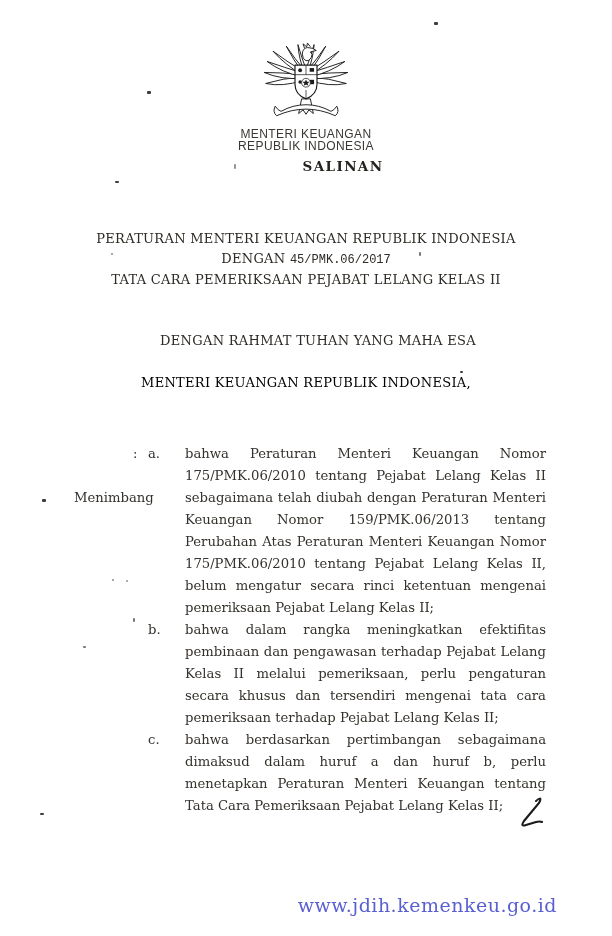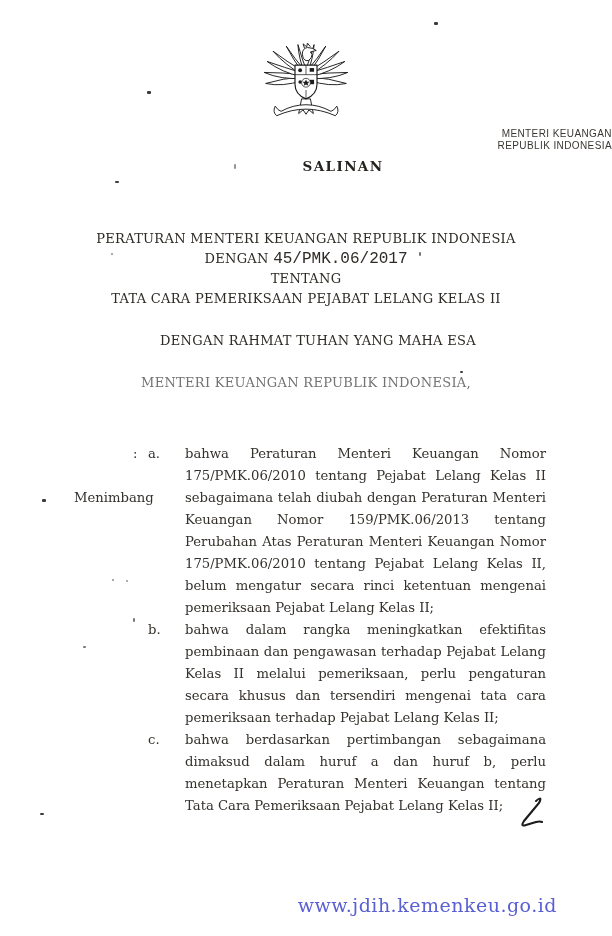--- a/index.html
+++ b/index.html
@@ -3,43 +3,43 @@
 <meta charset="utf-8">
 <style>
   html,body{margin:0;padding:0;background:#ffffff;}
   .page{
     position:relative;width:612px;height:936px;background:#ffffff;
     font-family:"DejaVu Serif",serif;color:#35312c;overflow:hidden;
   }
   
   .emblem{position:absolute;left:262px;top:38px;width:88px;height:88px;}
   .ministry{
-    position:absolute;top:128px;left:0;width:100%;text-align:right;
-    font-family:"Liberation Sans",sans-serif;font-size:10px;line-height:12px;
+    position:absolute;top:128px;left:0;width:100%;text-align:center;
+    font-family:"Liberation Sans",sans-serif;font-size:12px;line-height:12px;
     letter-spacing:.4px;color:#3a3733;
   }
   .salinan{
     position:absolute;top:158px;left:0;width:100%;text-align:center;
     font-size:13.5px;font-weight:bold;letter-spacing:1.4px;color:#26221e;padding-left:37px;
   }
   
   .title-block{
     position:absolute;top:229px;left:0;width:100%;text-align:center;
     font-size:13px;line-height:20px;letter-spacing:.3px;color:#2e2a25;
   }
   .nomor-value{
-    font-family:"Liberation Mono",monospace;font-size:16px;letter-spacing:0;
+    font-family:"Liberation Mono",monospace;font-size:12px;letter-spacing:0;
   }
   .invocation{
     position:absolute;top:333px;left:0;width:100%;text-align:center;
     font-size:13px;letter-spacing:.3px;color:#2e2a25;padding-left:12px;
   }
   .authority{
     position:absolute;top:375px;left:0;width:100%;text-align:center;
-    font-size:13px;letter-spacing:.3px;color:#737373;
+    font-size:13px;letter-spacing:.3px;color:#000000;
   }
   
   .menimbang{
     position:absolute;left:62px;top:443px;width:484px;
     font-size:13.2px;line-height:22px;color:#35312c;
   }
   .m-label{position:absolute;left:12px;top:0;margin-top:44px;}
   .m-colon{position:absolute;left:71px;top:0;}
   .m-items{margin-left:86px;}
   .m-item{position:relative;padding-left:37px;}
@@ -120,21 +120,20 @@
     <div>REPUBLIK INDONESIA</div>
   </div>
   <div class="salinan">SALINAN</div>
 
   <div class="title-block">
     <div>PERATURAN MENTERI KEUANGAN REPUBLIK INDONESIA</div>
     <div>
       <span>DENGAN</span>
       <span class="nomor-value">45/PMK.06/2017</span>
     </div>
-    <div>TENTANG</div>
     <div>TATA CARA PEMERIKSAAN PEJABAT LELANG KELAS II</div>
   </div>
 
   <div class="invocation">DENGAN RAHMAT TUHAN YANG MAHA ESA</div>
   <div class="authority">MENTERI KEUANGAN REPUBLIK INDONESIA,</div>
 
   <div class="menimbang">
     <div class="m-label">Menimbang</div>
     <div class="m-colon">:</div>
     <div class="m-items">

